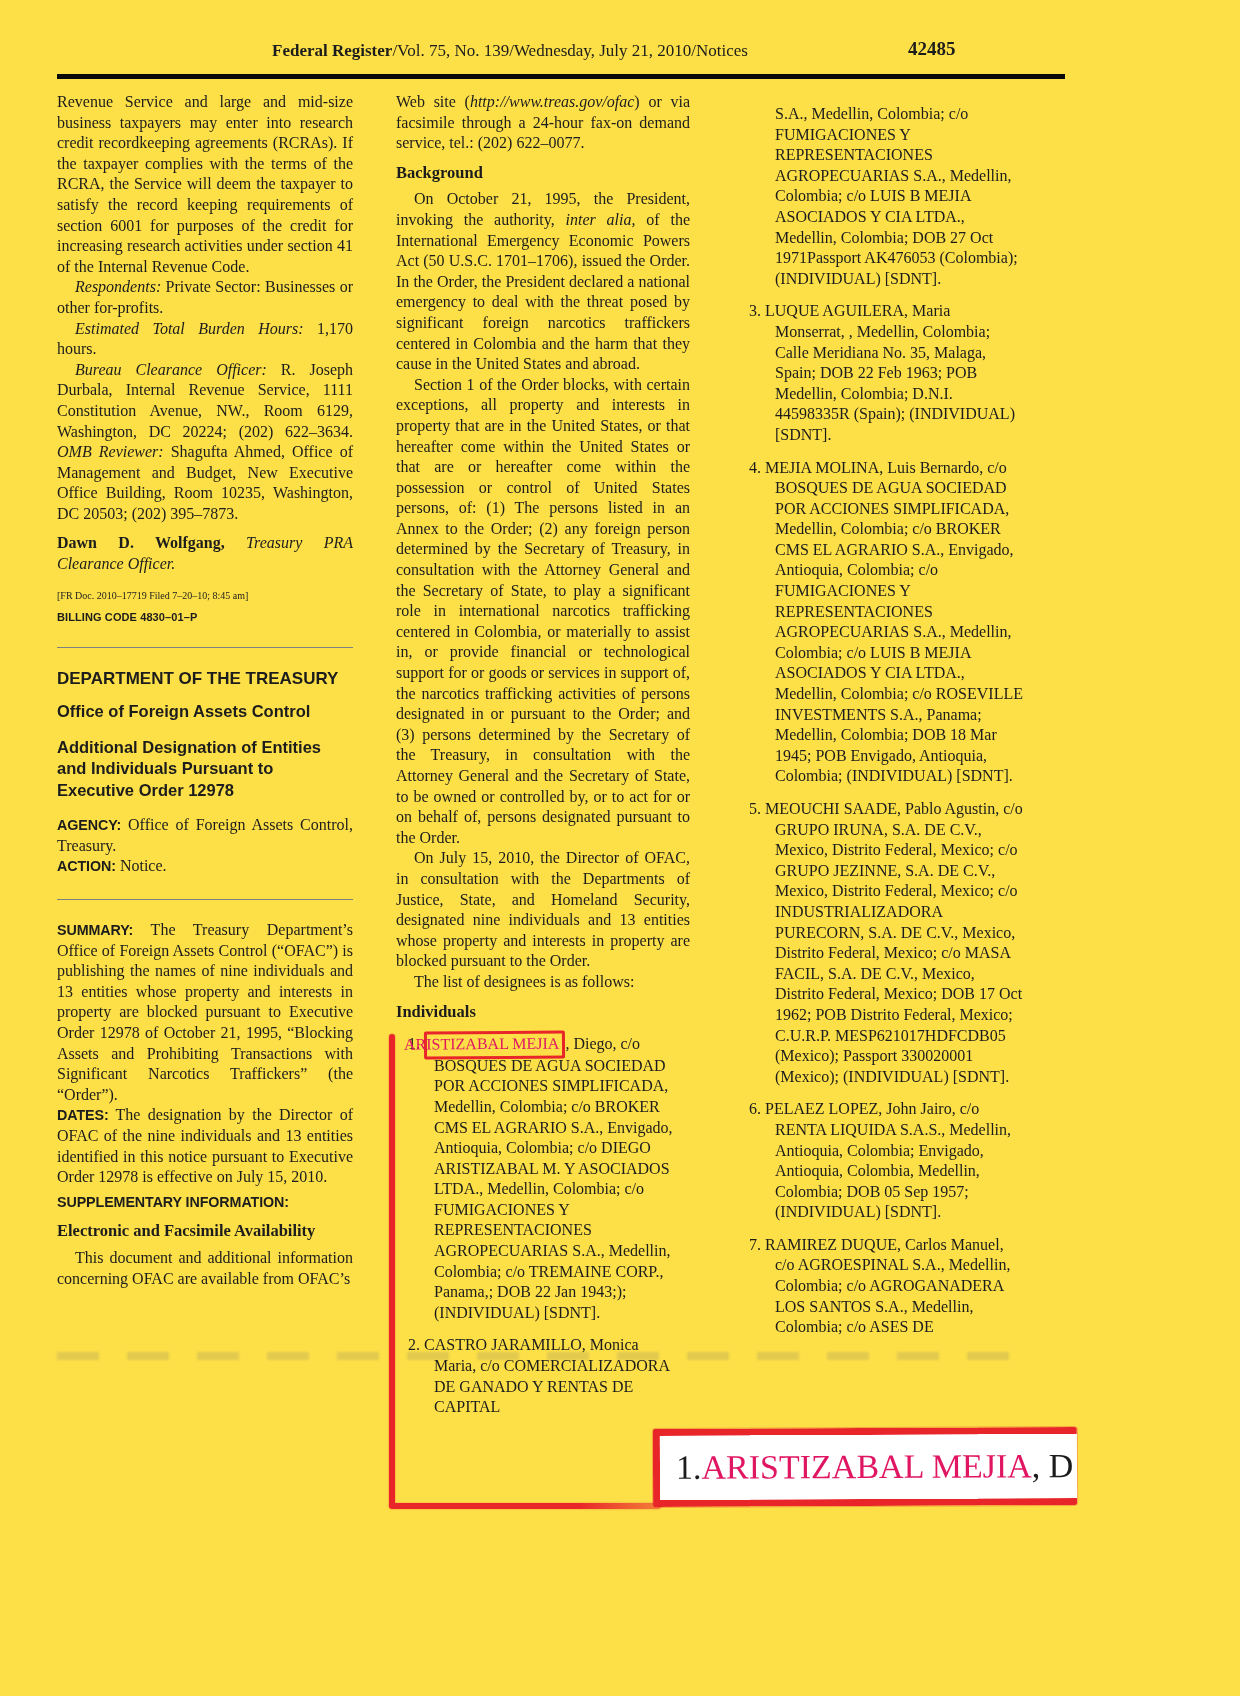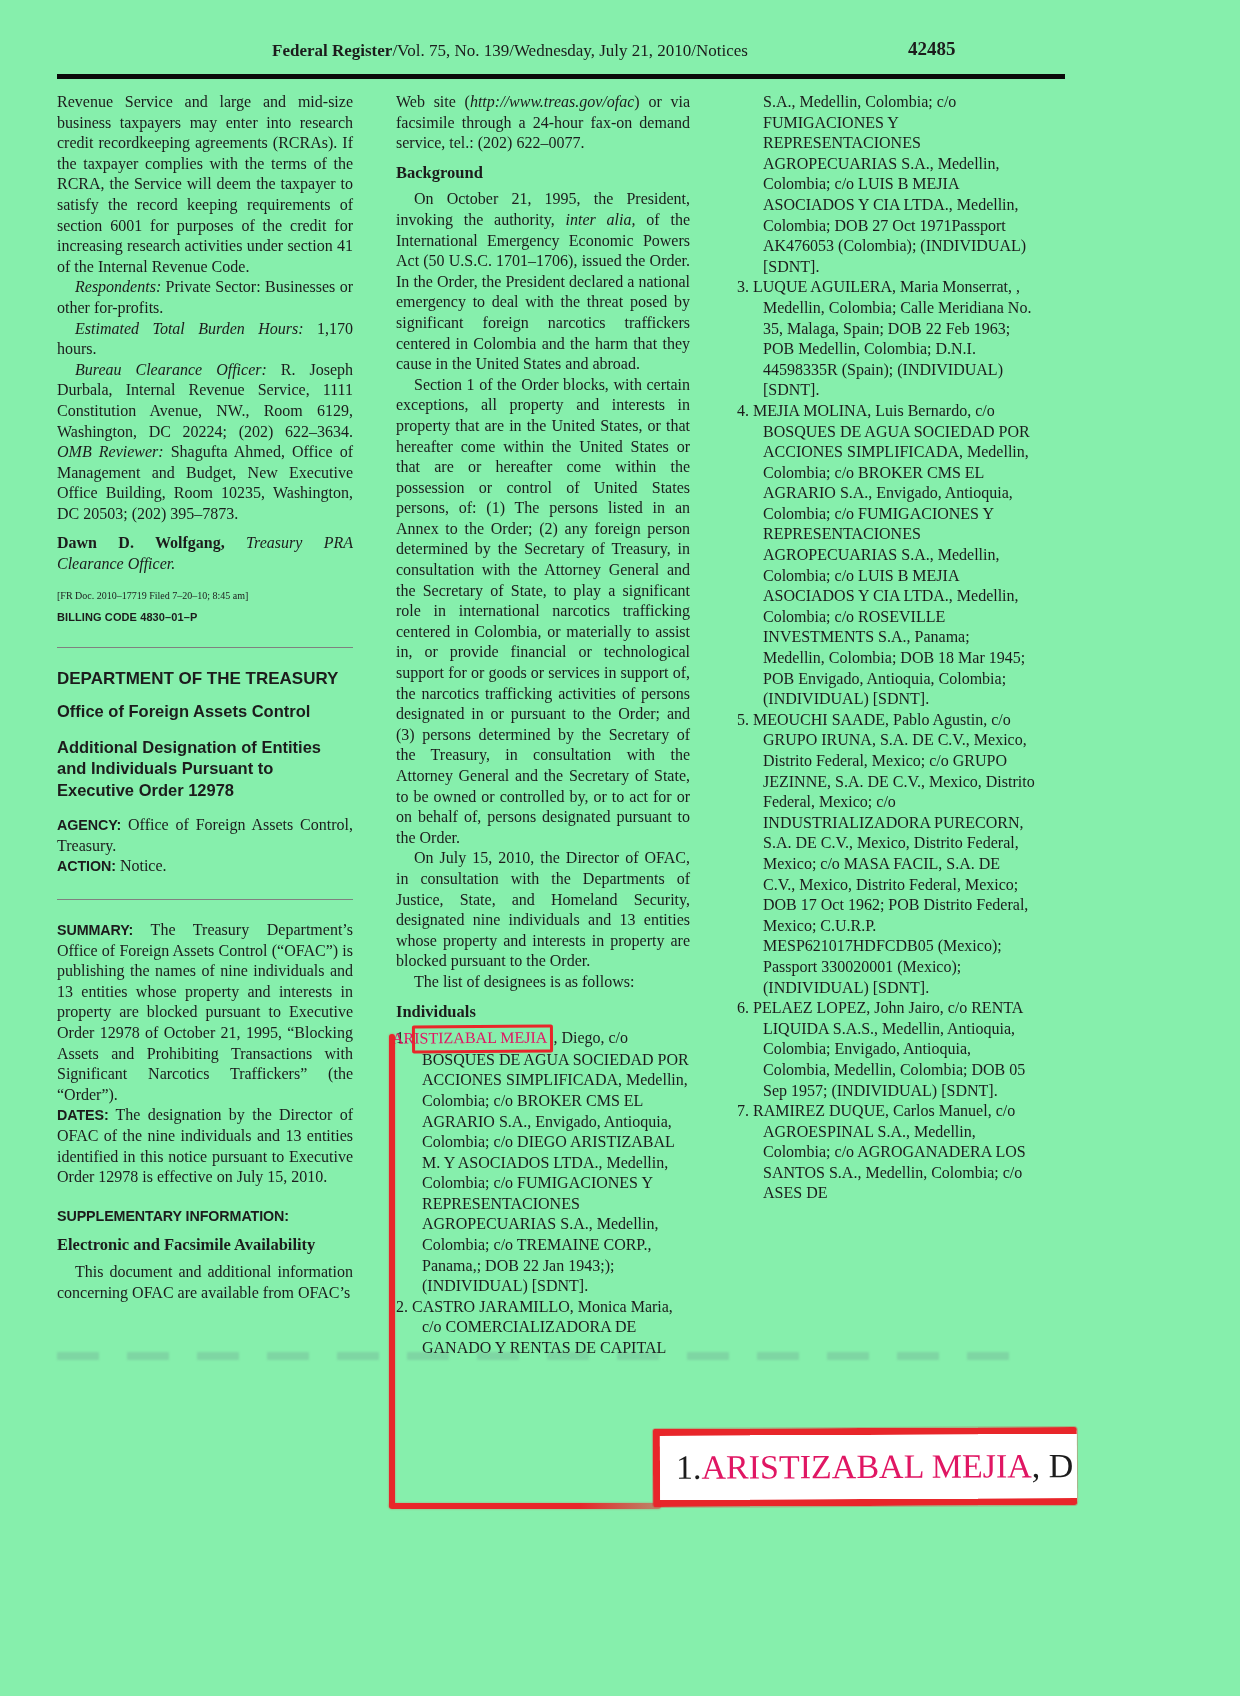--- a/index.html
+++ b/index.html
@@ -1,17 +1,17 @@
 <!DOCTYPE html>
 <html style="--red: #e8262a; --pink: #e01663;"><head>
 <meta charset="utf-8">
 <style>
   html,body{margin:0;padding:0;background:#ffffff;}
   :root{--red:#e8262a;--pink:#e01663;--ink:#1c1c1c;}
-  .page{position:relative;width:1240px;height:1696px;background:#86efac;overflow:hidden;
+  .page{position:relative;width:1240px;height:1696px;background:#fde047;overflow:hidden;
         font-family:"Liberation Serif", serif;color:var(--ink);}
   
   .header{position:absolute;left:57px;top:40px;width:906px;text-align:center;
           font-size:17px;line-height:21px;}
   .pagenum{position:absolute;left:908px;top:38px;font-size:19px;font-weight:bold;}
   .rule-thick{position:absolute;left:57px;top:74px;width:1008px;height:5px;background:#0a0a0a;}
   
   .col{position:absolute;top:92px;font-size:16px;line-height:20.6px;}
   .col1{left:57px;width:296px;}
   .col2{left:396px;width:294px;}
@@ -19,21 +19,21 @@
   .p{margin:0;text-align:justify;}
   .ind{text-indent:18px;}
   .lab{font-family:"Liberation Sans", sans-serif;font-weight:bold;font-size:14.3px;letter-spacing:-0.1px;}
   .divider{border:none;border-top:1.5px solid #808080;margin:22px 0 20px 0;}
   .sans-h1{font-family:"Liberation Sans", sans-serif;font-weight:bold;font-size:17px;line-height:22px;margin:0 0 11px 0;}
   .sans-h2{font-family:"Liberation Sans", sans-serif;font-weight:bold;font-size:16.5px;line-height:21.5px;margin:0 0 14px 0;}
   .serif-h{font-weight:bold;font-size:16.5px;line-height:20.6px;margin:9px 0 6px 0;}
   .sig{margin:9px 0 11px 0;}
   .frdoc{margin:8px 0 0 0;font-size:10px;text-align:left;}
   .billing{margin:3px 0 0 0;font-family:"Liberation Sans", sans-serif;font-weight:bold;font-size:11px;line-height:16px;letter-spacing:0.1px;}
-  .li{margin:0;padding-left:26px;text-indent:-26px;text-align:left;}
+  .li{margin:12px;padding-left:26px;text-indent:-26px;text-align:left;}
   .li.cont{text-indent:0;}
   
   .hl{display:inline-block;color:var(--pink);border:3px solid var(--red);border-radius:2px;
       padding:0 3px 1px 3px;margin:-3px 0;transform:rotate(-0.4deg);}
   .vline{position:absolute;left:389px;top:1034px;width:6px;height:474px;background:var(--red);
          border-radius:3px;box-shadow:0 0 2px rgba(233,38,42,.55);}
   .hline{position:absolute;left:389px;top:1503px;width:272px;height:6px;border-radius:3px;
          background:linear-gradient(to right,var(--red) 70%, rgba(233,38,42,.5));
          box-shadow:0 0 2px rgba(233,38,42,.45);}
   .callout{position:absolute;left:653px;top:1428px;width:424px;height:78px;background:#fff;
@@ -68,21 +68,21 @@
     <p class="billing">BILLING CODE 4830–01–P</p>
     <hr class="divider">
     <h2 class="sans-h1">DEPARTMENT OF THE TREASURY</h2>
     <h3 class="sans-h2">Office of Foreign Assets Control</h3>
     <h3 class="sans-h2">Additional Designation of Entities and Individuals Pursuant to Executive Order 12978</h3>
     <p class="p"><b class="lab">AGENCY:</b><span> Office of Foreign Assets Control, Treasury.</span></p>
     <p class="p"><b class="lab">ACTION:</b><span> Notice.</span></p>
     <hr class="divider">
     <p class="p"><b class="lab">SUMMARY:</b><span> The Treasury Department’s Office of Foreign Assets Control (“OFAC”) is publishing the names of nine individuals and 13 entities whose property and interests in property are blocked pursuant to Executive Order 12978 of October 21, 1995, “Blocking Assets and Prohibiting Transactions with Significant Narcotics Traffickers” (the “Order”).</span></p>
     <p class="p"><b class="lab">DATES:</b><span> The designation by the Director of OFAC of the nine individuals and 13 entities identified in this notice pursuant to Executive Order 12978 is effective on July 15, 2010.</span></p>
-    <p class="p" style="margin-top:18px;"><b class="lab">SUPPLEMENTARY INFORMATION:</b></p>
+    <p class="p" style="margin-top:4px;"><b class="lab">SUPPLEMENTARY INFORMATION:</b></p>
     <h4 class="serif-h">Electronic and Facsimile Availability</h4>
     <p class="p ind">This document and additional information concerning OFAC are available from OFAC’s</p>
   </div>
 
   <div class="col col2">
     <p class="p"><span>Web site (</span><i>http://www.treas.gov/ofac</i><span>) or via facsimile through a 24-hour fax-on demand service, tel.: (202) 622–0077.</span></p>
     <h4 class="serif-h">Background</h4>
     <p class="p ind"><span>On October 21, 1995, the President, invoking the authority, </span><i>inter alia,</i><span> of the International Emergency Economic Powers Act (50 U.S.C. 1701–1706), issued the Order. In the Order, the President declared a national emergency to deal with the threat posed by significant foreign narcotics traffickers centered in Colombia and the harm that they cause in the United States and abroad.</span></p>
     <p class="p ind">Section 1 of the Order blocks, with certain exceptions, all property and interests in property that are in the United States, or that hereafter come within the United States or that are or hereafter come within the possession or control of United States persons, of: (1) The persons listed in an Annex to the Order; (2) any foreign person determined by the Secretary of Treasury, in consultation with the Attorney General and the Secretary of State, to play a significant role in international narcotics trafficking centered in Colombia, or materially to assist in, or provide financial or technological support for or goods or services in support of, the narcotics trafficking activities of persons designated in or pursuant to the Order; and (3) persons determined by the Secretary of the Treasury, in consultation with the Attorney General and the Secretary of State, to be owned or controlled by, or to act for or on behalf of, persons designated pursuant to the Order.</p>
     <p class="p ind">On July 15, 2010, the Director of OFAC, in consultation with the Departments of Justice, State, and Homeland Security, designated nine individuals and 13 entities whose property and interests in property are blocked pursuant to the Order.</p>

